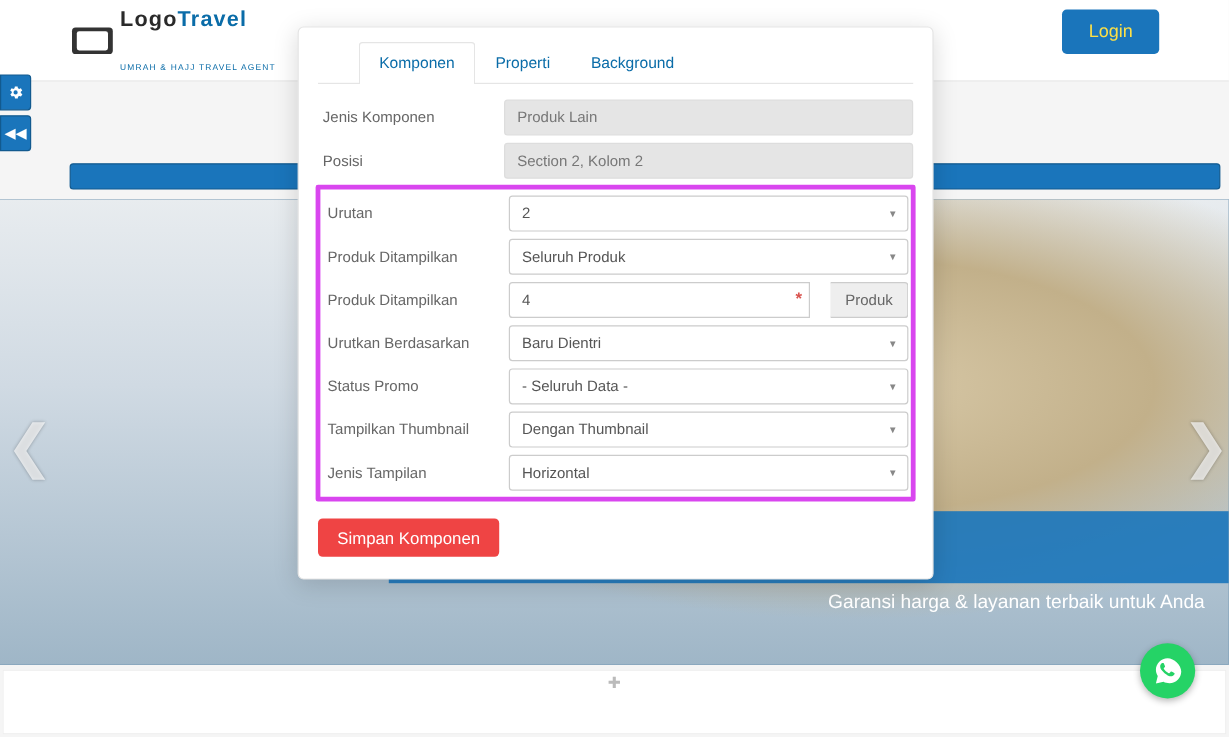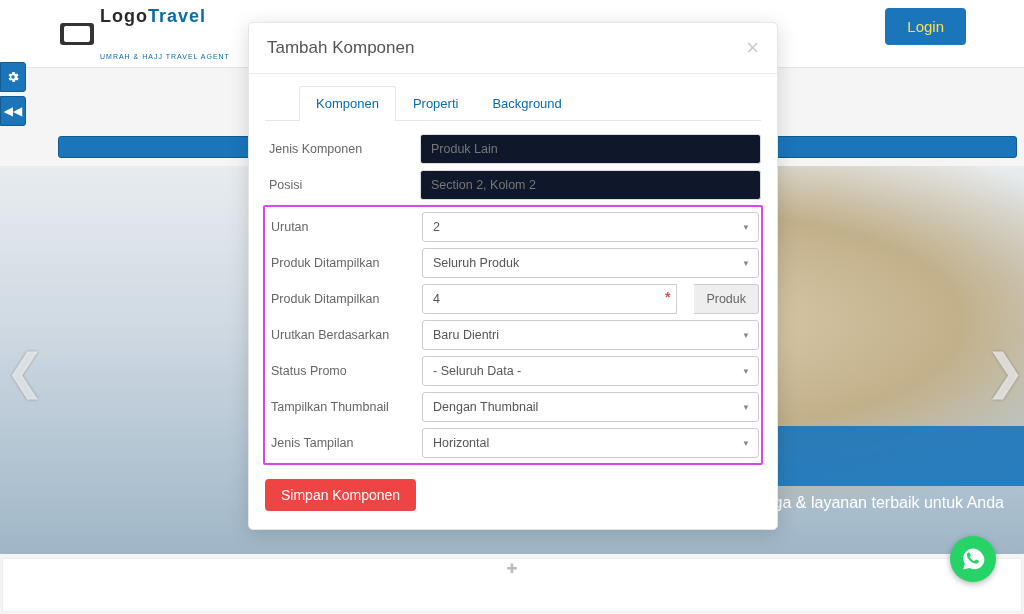--- a/index.html
+++ b/index.html
@@ -50,26 +50,26 @@
   .modal-body { padding: 12px 16px 18px 16px; }
 
   .tabs { display: flex; border-bottom: 1px solid #e5e5e5; margin-bottom: 10px; padding-left: 34px;}
   .tab { padding: 9px 16px 10px 16px; font-size: 13px; color: #0a6ca8; cursor: pointer; border: 1px solid transparent; border-bottom: none; border-top-left-radius: 3px; border-top-right-radius: 3px; margin-bottom: -1px;}
   .tab.active { border-color: #e5e5e5; background: #fff; }
   .tab:not(.active) { color: #0a6ca8; }
 
   .form-row { display: flex; align-items: center; min-height: 36px; }
   .form-row .lbl { width: 155px; font-size: 12.5px; color: #666; padding-left: 4px;}
   .form-row .ctl { flex: 1; }
-  .ro { background: #0f172a; border: 1px solid #ddd; border-radius: 3px; height: 30px; display:flex; align-items:center; padding: 0 10px; font-size: 12.5px; color: #777;}
+  .ro { background: #e5e5e5; border: 1px solid #ddd; border-radius: 3px; height: 30px; display:flex; align-items:center; padding: 0 10px; font-size: 12.5px; color: #777;}
   .sel, .inp { width: 100%; height: 30px; border: 1px solid #ccc; border-radius: 3px; padding: 0 10px; font-size: 12.5px; color: #555; background: #fff; display:flex; align-items:center; position:relative; cursor:pointer;}
   .sel::after { content:'▼'; position:absolute; right:8px; font-size:8px; color:#888; }
   .inp { cursor: text; }
 
-  .highlight-box { border: 2px solid #d946ef; border-radius: 2px; padding: 2px 2px; margin: 2px -2px;}
+  .highlight-box { border: 4px solid #d946ef; border-radius: 2px; padding: 2px 2px; margin: 2px -2px;}
   .highlight-box .form-row { padding: 2px 0; }
 
   .addon-row { display:flex; }
   .addon-row .inp { border-top-right-radius:0; border-bottom-right-radius:0; position:relative;}
   .addon-row .req { position:absolute; right:6px; top:4px; color:#d9534f; font-size:14px; font-weight:bold;}
   .addon { background:#eee; border:1px solid #ccc; border-left:none; height:30px; display:flex; align-items:center; padding:0 12px; font-size:12.5px; color:#666; border-top-right-radius:3px; border-bottom-right-radius:3px;margin-left:17px;}
 
   .save-btn { margin-top: 12px; background: #ef4444; color:#fff; border:none; border-radius: 4px; padding: 8px 16px; font-size: 14px; cursor:pointer;}
 </style>
 </head>
@@ -115,24 +115,20 @@
 </div>
 
 <div class="whatsapp">
   <svg viewBox="0 0 32 32">
       <path d="M16 3C9.4 3 4 8.4 4 15c0 2.3.7 4.5 1.9 6.4L4 29l7.8-1.8c1.8 1 3.9 1.5 6.2 1.5 6.6 0 12-5.4 12-12S22.6 3 16 3zm6.9 16.9c-.3.8-1.7 1.6-2.4 1.7-.6.1-1.4.1-2.3-.1-.5-.2-1.2-.4-2.1-.8-3.6-1.6-6-5.2-6.2-5.4-.2-.2-1.5-2-1.5-3.8s.9-2.7 1.3-3.1c.3-.3.7-.4 1-.4h.7c.2 0 .5 0 .8.6.3.7 1 2.4 1.1 2.6.1.2.1.4 0 .6-.1.2-.2.4-.4.6l-.6.7c-.2.2-.4.4-.2.8.2.4 1 1.6 2.1 2.6 1.4 1.3 2.6 1.7 3 1.9.4.2.6.1.8-.1.2-.2.9-1.1 1.2-1.4.2-.4.5-.3.8-.2.3.1 2.1 1 2.4 1.2.4.2.6.3.7.4.1.2.1.8-.2 1.6z"></path>
     </svg>
 </div>
 
 <div class="modal-backdrop">
   <div class="modal">
-    <div class="modal-header">
-      <div class="modal-title">Tambah Komponen</div>
-      <div class="modal-close">×</div>
-    </div>
     <div class="modal-body">
 
       <div class="tabs">
         <div class="tab active">Komponen</div>
         <div class="tab">Properti</div>
         <div class="tab">Background</div>
       </div>
 
       <div class="form-row">
         <div class="lbl">Jenis Komponen</div>

